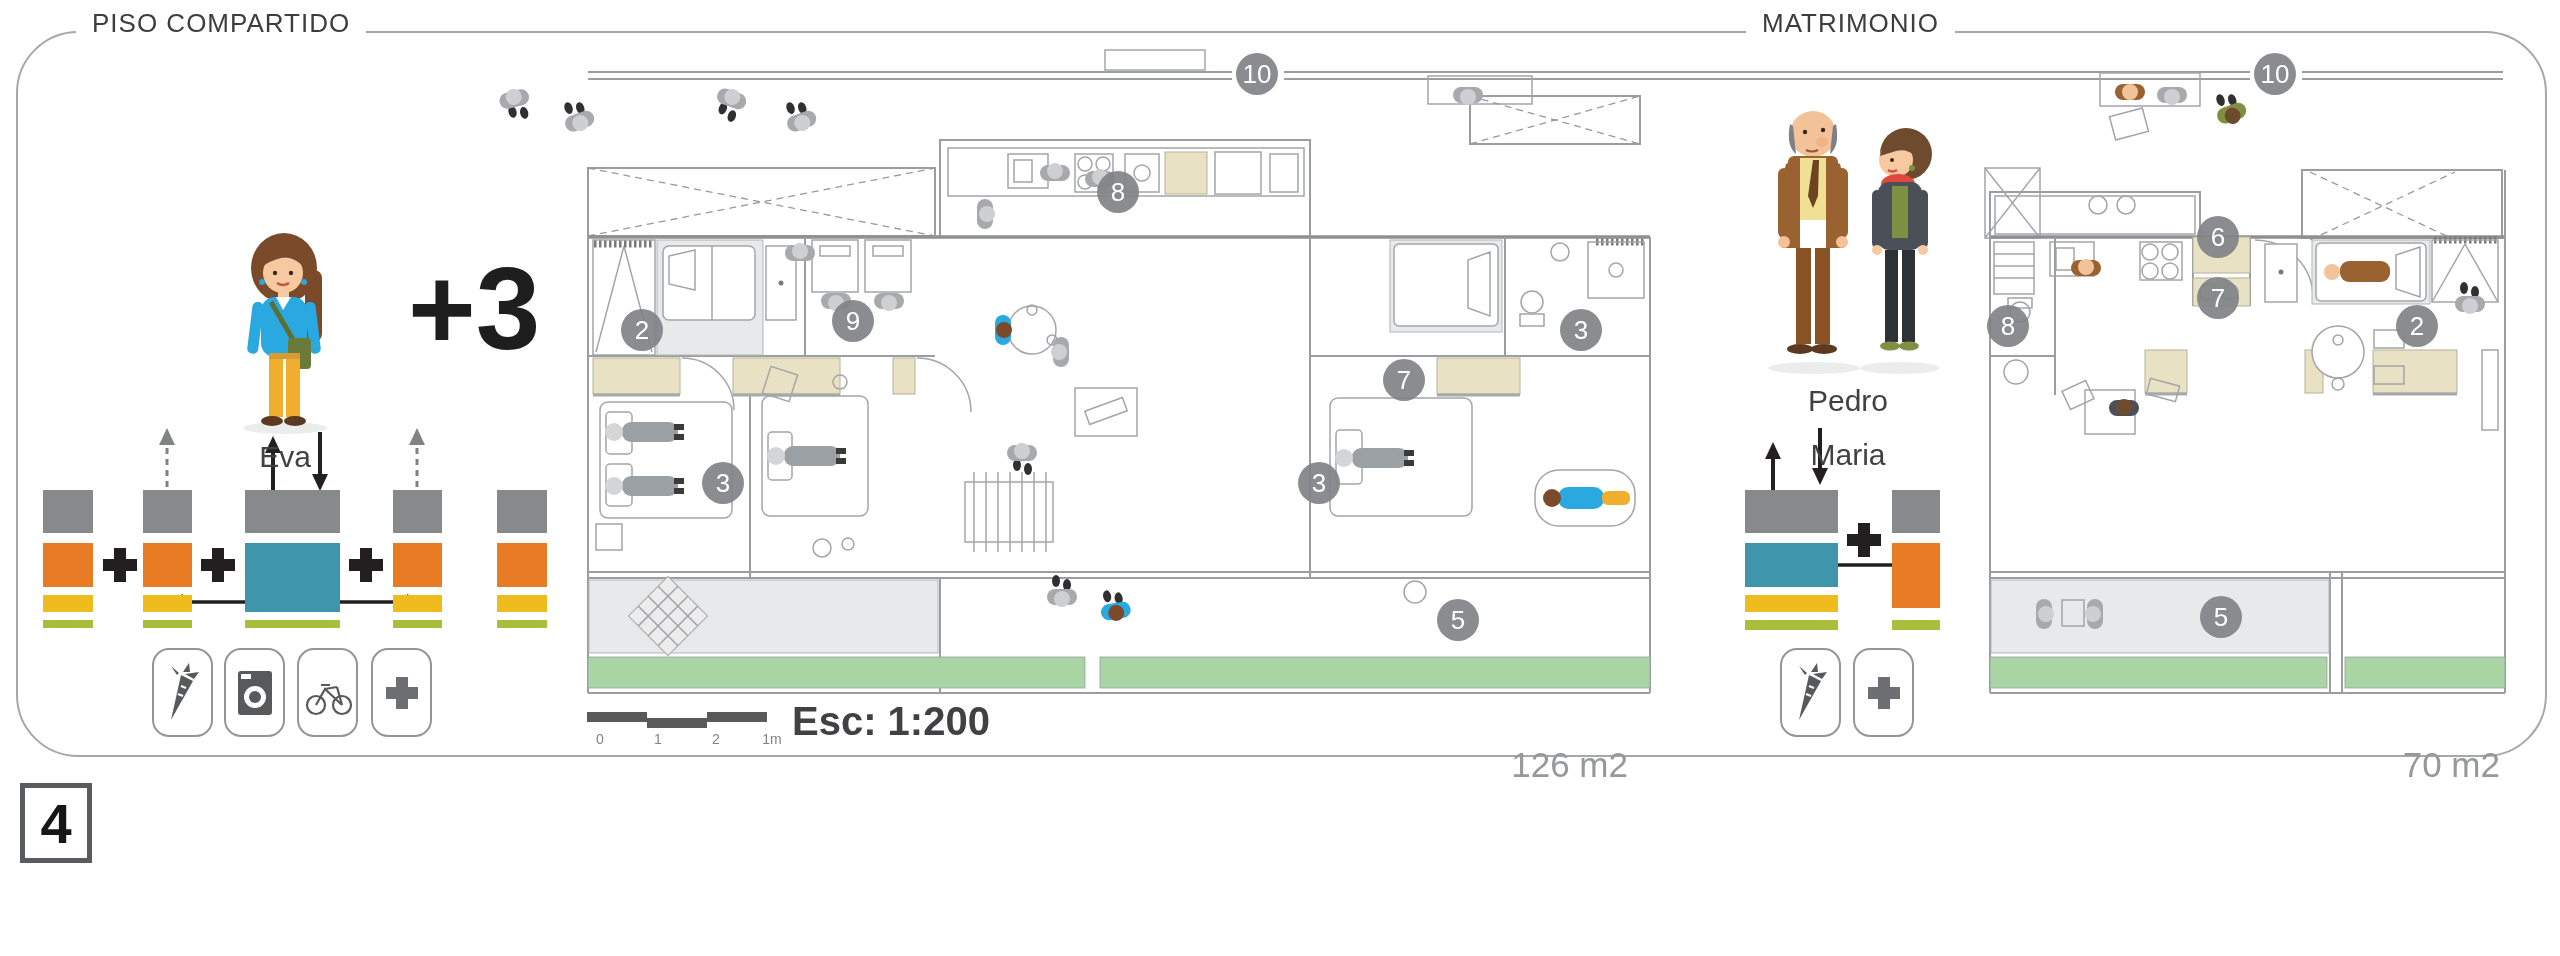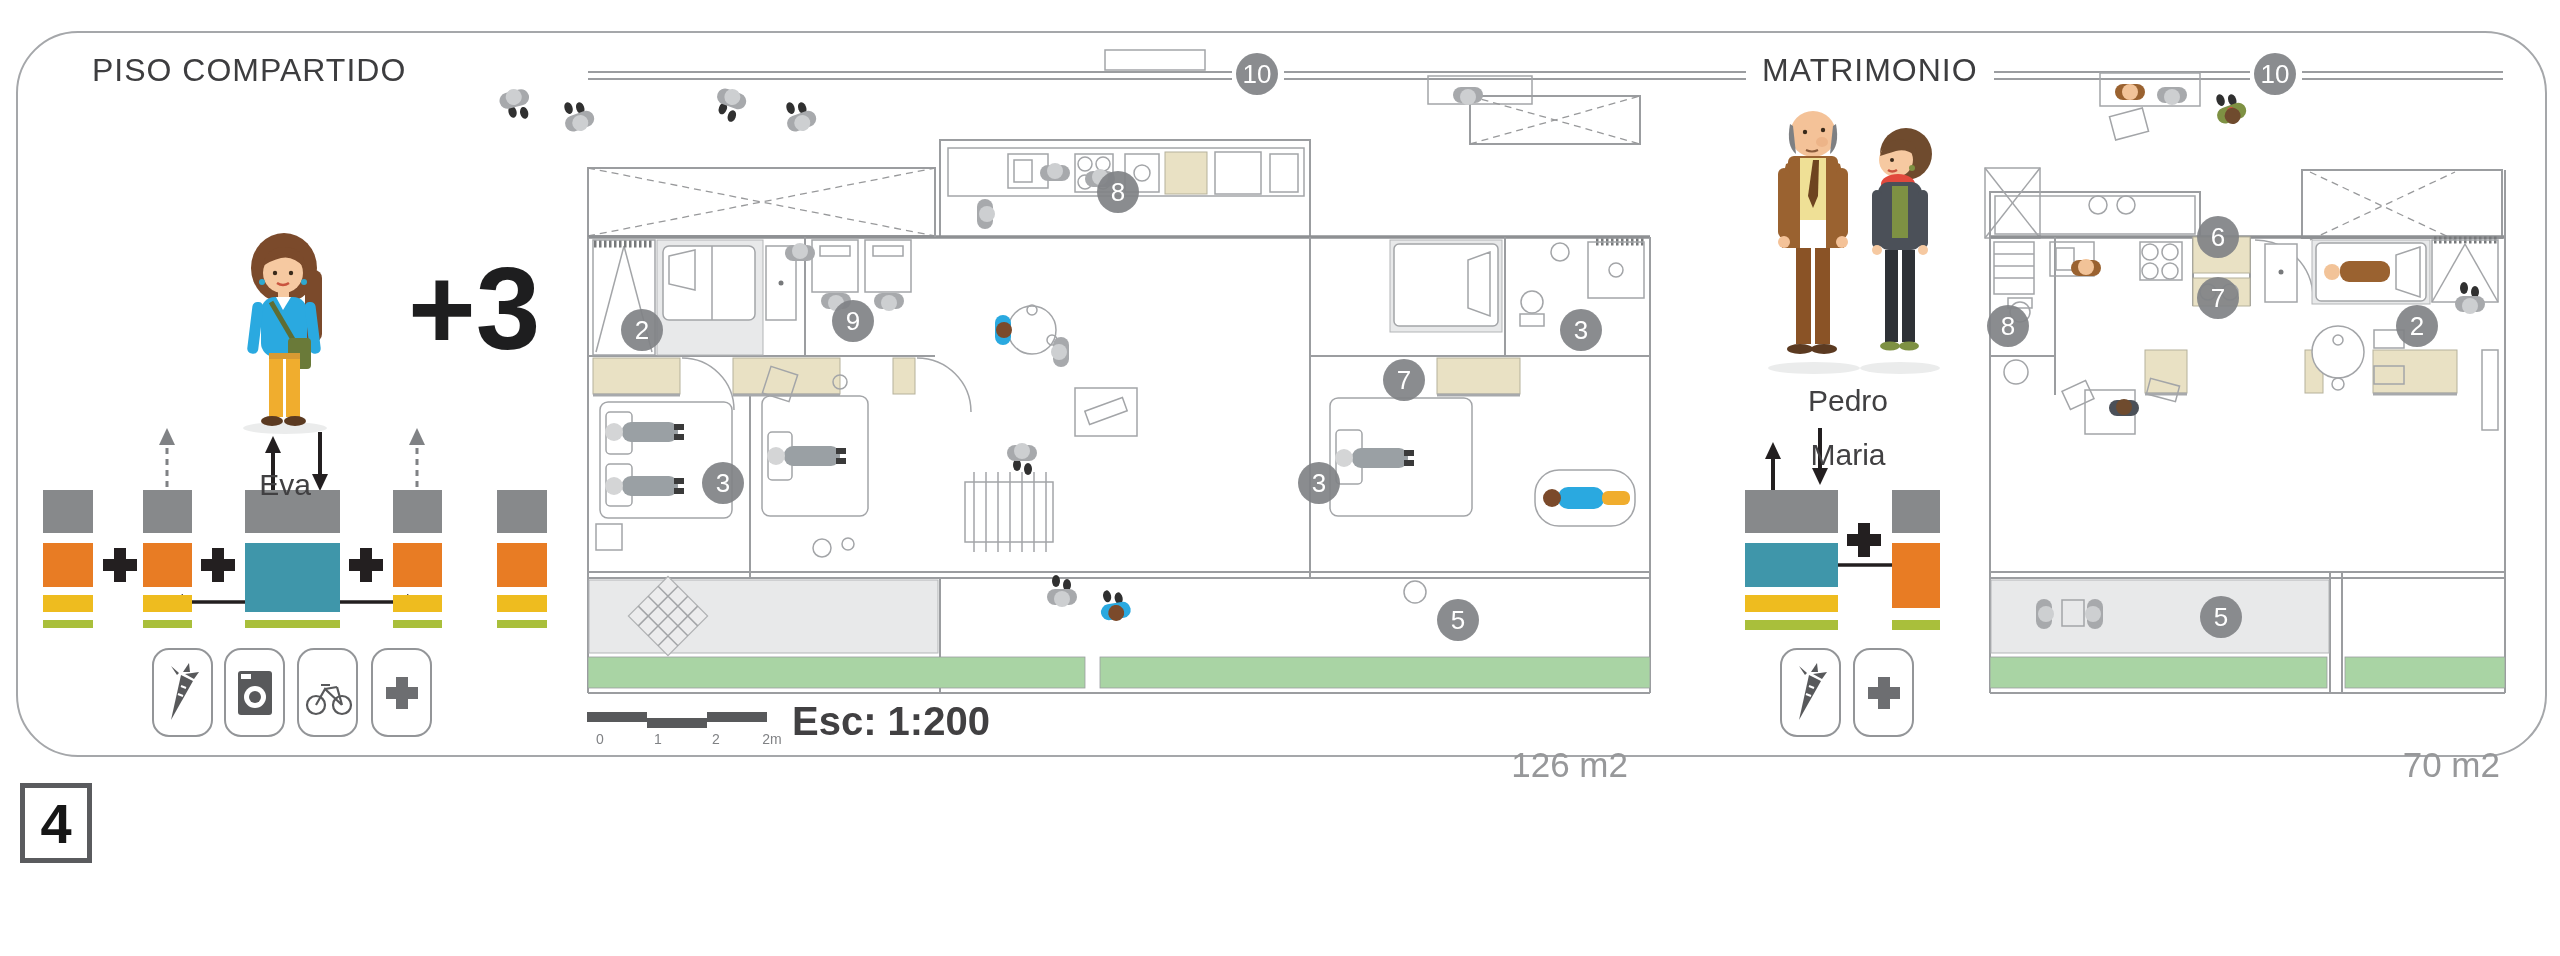--- a/index.html
+++ b/index.html
@@ -2,21 +2,21 @@
 <html><head>
 <meta charset="utf-8">
 <style>
   html,body{margin:0;padding:0;background:#fff;}
   #stage{position:relative;width:2560px;height:956px;background:#fff;overflow:hidden;
          font-family:"Liberation Sans",sans-serif;color:#414042;}
   
   #panel{position:absolute;left:16px;top:31px;width:2527px;height:722px;
          border:2px solid #a5a7aa;border-radius:62px;background:#fff;}
   .panel-title{position:absolute;top:8px;background:#fff;padding:0 16px;
-               font-size:32px;letter-spacing:1px;color:#3d3d3f;white-space:nowrap;z-index:40;margin-top:44px;}
+               font-size:26px;letter-spacing:1px;color:#3d3d3f;white-space:nowrap;z-index:40;}
   
   .layer{position:absolute;left:0;top:0;width:2560px;height:956px;}
   svg.layer{pointer-events:none;}
   
   .block{position:absolute;}
   
   .marker{position:absolute;width:42px;height:42px;border-radius:50%;
           background:rgba(128,130,133,.92);color:#fff;font-size:26px;
           display:flex;align-items:center;justify-content:center;
           transform:translate(-50%,-50%);z-index:30;}
@@ -28,21 +28,21 @@
   .cross:before,.cross:after{content:"";position:absolute;background:#231f20;}
   .cross:before{left:0;top:11px;width:34px;height:12px;}
   .cross:after{left:11px;top:0;width:12px;height:34px;}
   
   .icon-box{position:absolute;width:57px;height:85px;border:2px solid #939598;
             border-radius:17px;background:#fff;display:flex;align-items:center;
             justify-content:center;z-index:20;}
   
   #plus3{position:absolute;left:408px;top:242px;font-size:116px;font-weight:bold;
          color:#1e1e1f;z-index:20;}
-  #eva-name{position:absolute;left:225px;top:468px;width:120px;text-align:center;
+  #eva-name{position:absolute;left:225px;top:440px;width:120px;text-align:center;
             font-size:30px;color:#414042;z-index:20;}
   #couple-names{position:absolute;left:1748px;top:384px;width:200px;text-align:center;
                 font-size:30px;color:#414042;z-index:20;display:flex;gap:20px;justify-content:center;flex-direction:column;}
   #esc-label{position:absolute;left:792px;top:699px;font-size:40px;color:#414042;z-index:20;font-weight:bold;}
   .area-label{position:absolute;top:701px;width:200px;text-align:right;
               font-size:35px;color:#97989a;z-index:20;margin-top:44px;}
   #area-left{left:1428px;} #area-right{left:2300px;}
   
   #step-box{position:absolute;left:20px;top:783px;width:62px;height:70px;
             border:5px solid #5a5b5e;display:flex;align-items:center;justify-content:center;
@@ -487,21 +487,21 @@
       </div>
       <div class="marker" style="left: 2008px; top: 326px;">
         <span>8</span>
       </div>
       <div class="marker" style="left: 2221px; top: 617px;">
         <span>5</span>
       </div>
     <div class="tick" style="left: 600px;"><span>0</span></div>
       <div class="tick" style="left: 658px;"><span>1</span></div>
       <div class="tick" style="left: 716px;"><span>2</span></div>
-      <div class="tick" style="left: 772px;"><span>2m</span></div>
+      <div class="tick" style="left: 772px;"><span>1m</span></div>
   </div>
 
   <svg class="figure" style="left:225px;top:220px;" width="120" height="215" viewBox="0 0 120 215">
     <ellipse cx="60" cy="208" rx="42" ry="6" fill="#ebecec"></ellipse>
     <ellipse cx="59" cy="48" rx="33" ry="35" fill="#7b4a2b"></ellipse>
     <rect x="80" y="50" width="17" height="72" rx="8" fill="#7b4a2b"></rect>
     <circle cx="58" cy="53" r="20" fill="#f6c9a1"></circle>
     <path d="M37,47 Q42,26 60,27 Q80,28 80,48 Q68,35 56,38 Q44,41 37,47 Z" fill="#7b4a2b"></path>
     <circle cx="50" cy="53" r="2.2" fill="#3a2a1a"></circle>
       <circle cx="66" cy="53" r="2.2" fill="#3a2a1a"></circle>

